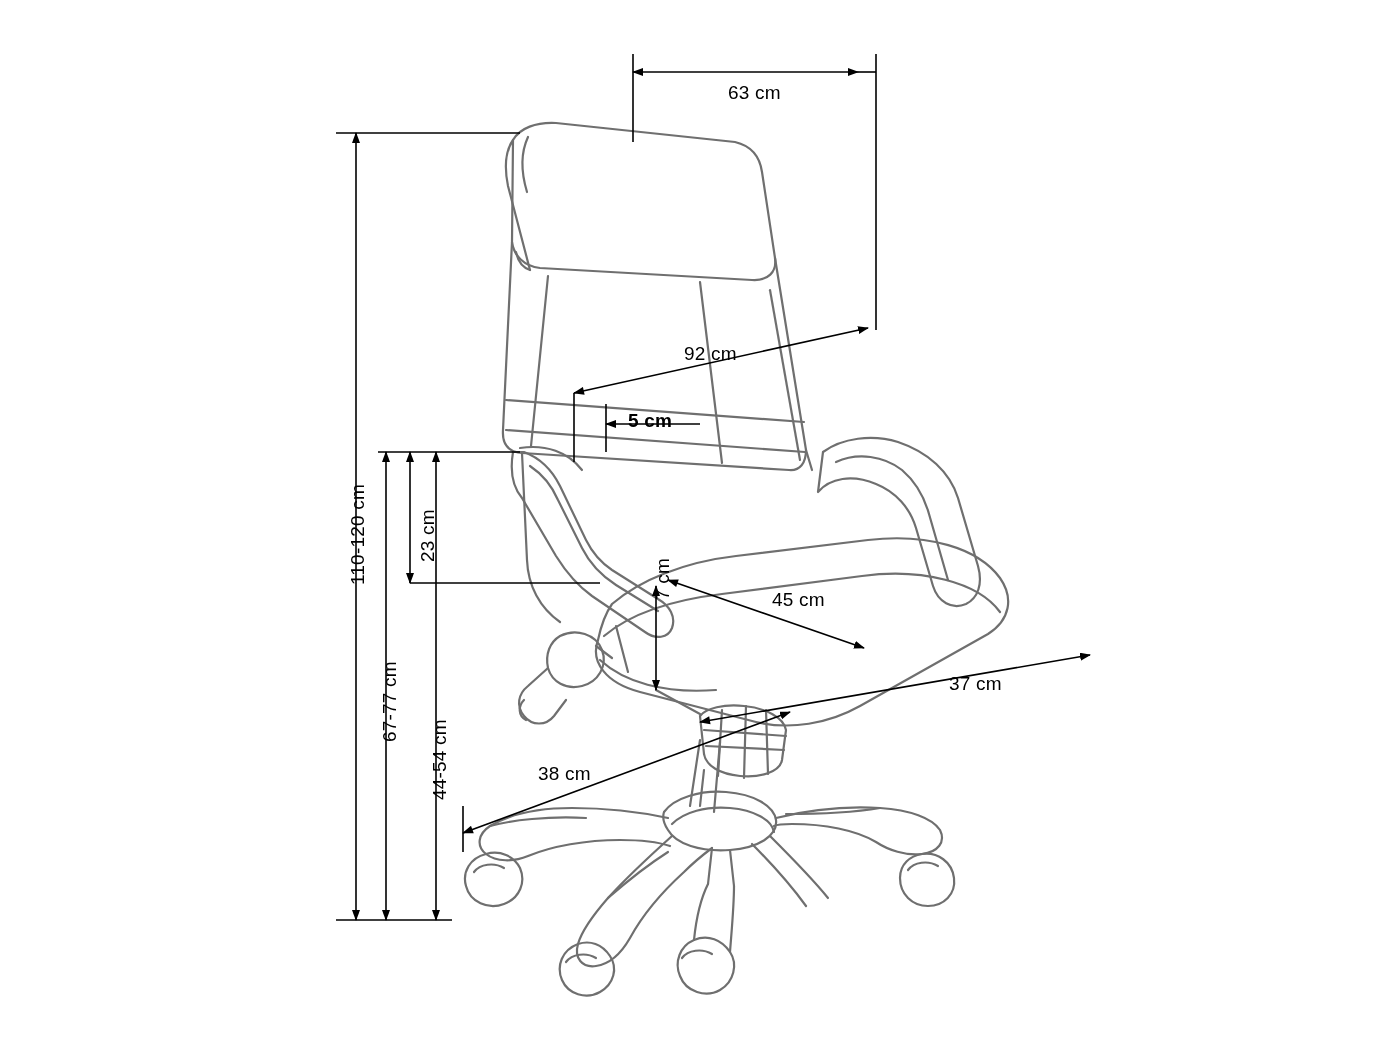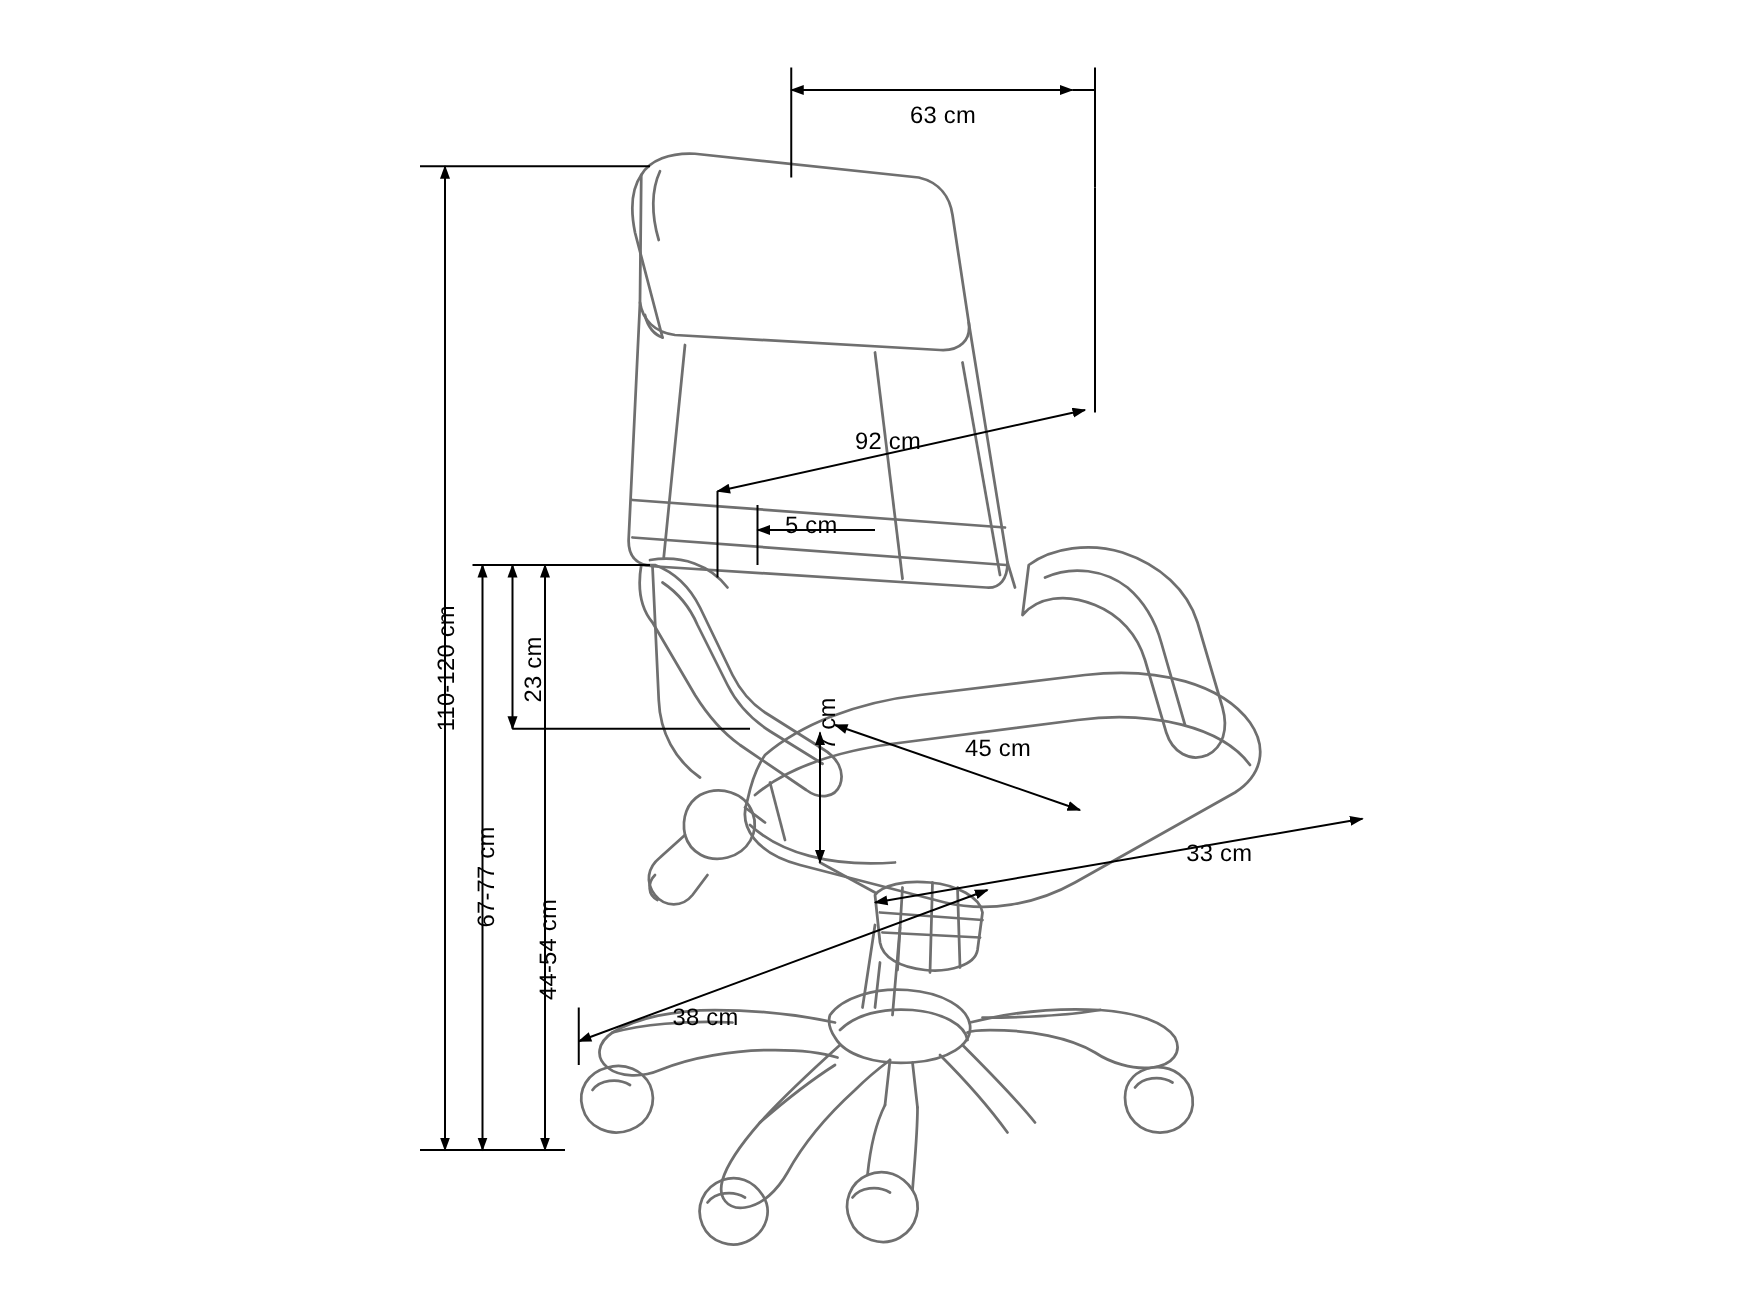--- a/index.html
+++ b/index.html
@@ -192,31 +192,31 @@
       <line x1="386" y1="452" x2="386" y2="920" marker-start="url(#arrowStart)" marker-end="url(#arrowEnd)"></line>
 
       <line x1="436" y1="452" x2="436" y2="920" marker-start="url(#arrowStart)" marker-end="url(#arrowEnd)"></line>
     </g>
   </svg>
 
   <div class="dimlabel" style="left:728px; top:82px;">63 cm</div>
 
   <div class="dimlabel" style="left:684px; top:343px;">92 cm</div>
 
-  <div class="dimlabel" style="left:628px; top:410px;">5 cm</div>
+  <div class="dimlabel" style="left:628px; top:410px;font-weight:bold;">5 cm</div>
 
   <div class="dimlabel rot" style="left:417px; top:562px;">23 cm</div>
 
   <div class="dimlabel rot" style="left:652px; top:600px;">7 cm</div>
 
   <div class="dimlabel" style="left:772px; top:589px;">45 cm</div>
 
-  <div class="dimlabel" style="left:949px; top:673px;">33 cm</div>
-
-  <div class="dimlabel" style="left:538px; top:763px;margin-top:41px;">38 cm</div>
+  <div class="dimlabel" style="left:949px; top:673px;">37 cm</div>
+
+  <div class="dimlabel" style="left:538px; top:763px;">38 cm</div>
 
   <div class="dimlabel rot" style="left:347px; top:585px;">110-120 cm</div>
 
   <div class="dimlabel rot" style="left:379px; top:742px;">67-77 cm</div>
 
   <div class="dimlabel rot" style="left:429px; top:800px;">44-54 cm</div>
 
 </div>
 
 </body></html>

